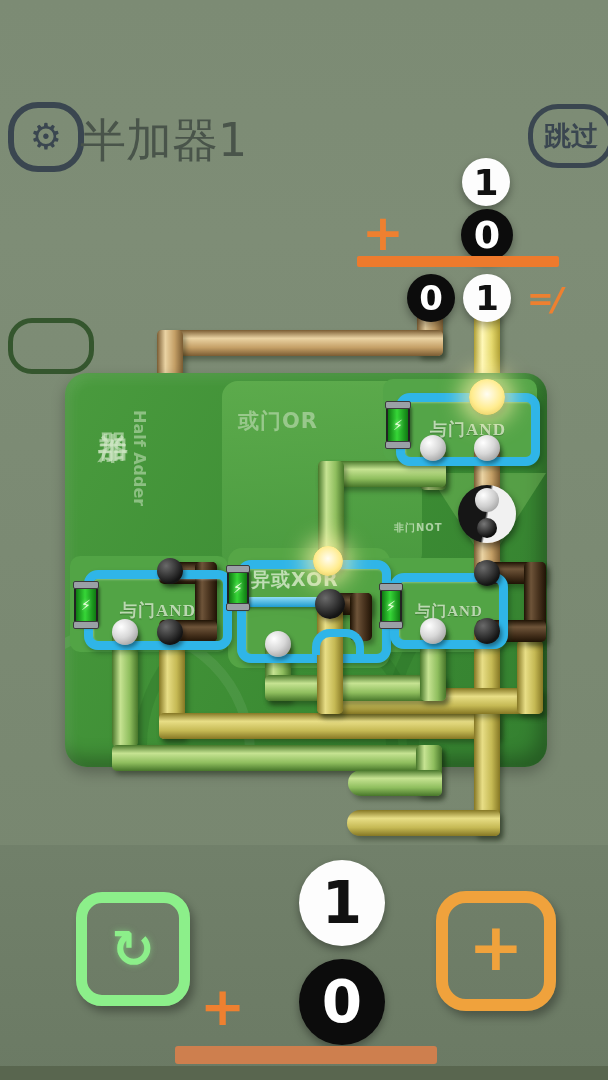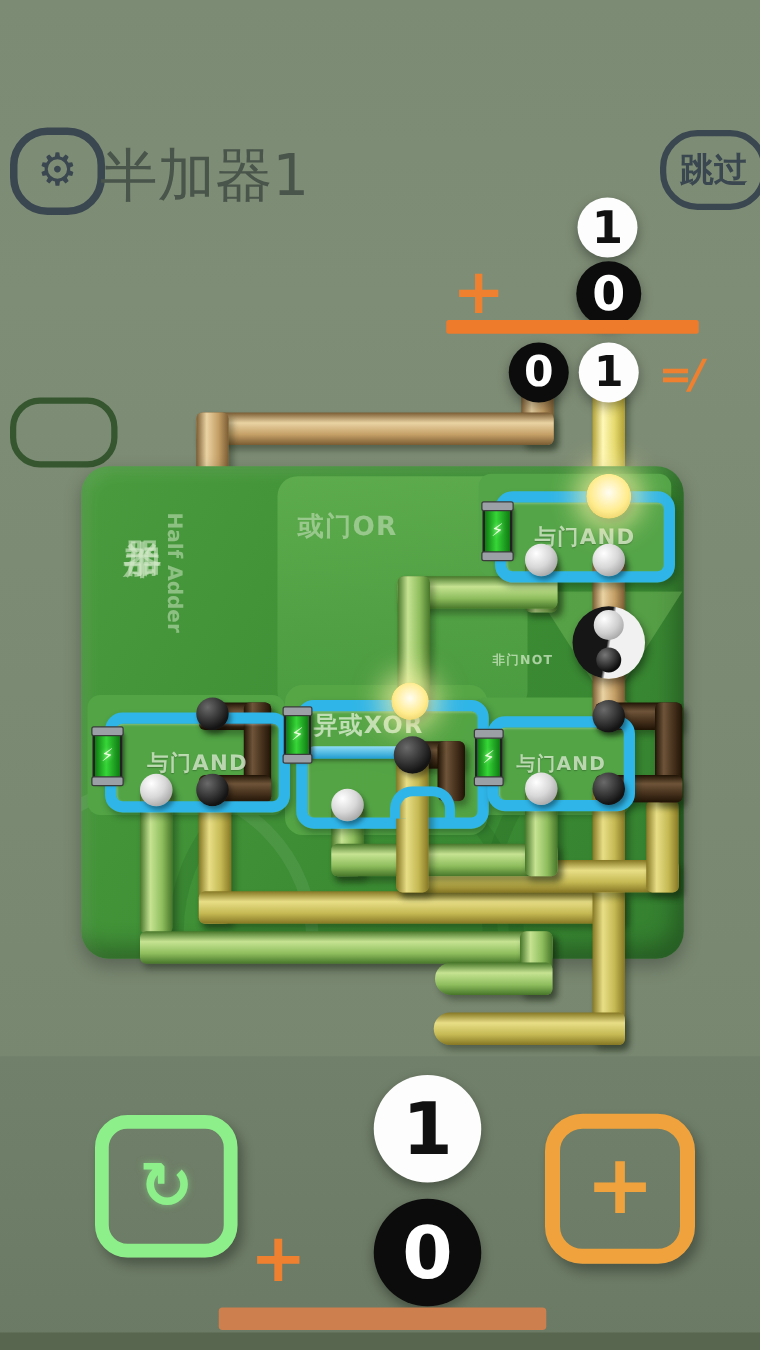--- a/index.html
+++ b/index.html
@@ -13,21 +13,21 @@
   .ph{background:linear-gradient(180deg,var(--d),var(--l) 32%,var(--m) 68%,var(--d));}
   .tan{--d:#7a5c33;--l:#ead3a3;--m:#c49f66;}
   .yel{--d:#857724;--l:#e8de86;--m:#c5b954;}
   .yellit{--d:#b0a035;--l:#fff8b8;--m:#e5d96e;}
   .grn{--d:#47762a;--l:#c6e392;--m:#8fbe5e;}
   .brn{--d:#1f1305;--l:#6e5439;--m:#45301c;}
   .capl{border-top-left-radius:13px;border-bottom-left-radius:13px;}
   
   .tube{position:absolute;border:9px solid #2fb5e8;border-radius:14px;
     box-shadow:2px 3px 5px rgba(10,40,20,.35), inset 1px 1px 2px rgba(255,255,255,.3);
-    display:flex;align-items:center;justify-content:center;background:transparent;}
+    display:flex;align-items:center;justify-content:center;background:transparent;font-family:Liberation Serif, serif;}
   .tube-label{color:rgba(218,236,208,.8);font-weight:bold;letter-spacing:1px;text-shadow:0 1px 1px rgba(0,0,0,.25);}
   .cyanbar{position:absolute;background:linear-gradient(180deg,#8edcf6,#1f9cd0);border-radius:5px;box-shadow:1px 2px 3px rgba(0,0,0,.3);}
   .arch{position:absolute;border:8px solid #2fb5e8;border-bottom:none;border-radius:18px 18px 0 0;background:transparent;}
   
   .ball{position:absolute;border-radius:50%;box-shadow:2px 3px 4px rgba(0,0,0,.4);}
   .silver{background:radial-gradient(circle at 35% 30%,#ffffff,#d8d8d8 45%,#8f8f8f 95%);}
   .blackb{background:radial-gradient(circle at 35% 30%,#6a6a6a,#141414 70%);}
   .glow{background:radial-gradient(circle at 50% 42%,#fffdf2,#ffec8e 55%,#dfc052);
     box-shadow:0 0 22px 8px rgba(255,244,170,.75),2px 3px 4px rgba(0,0,0,.25);}
   

